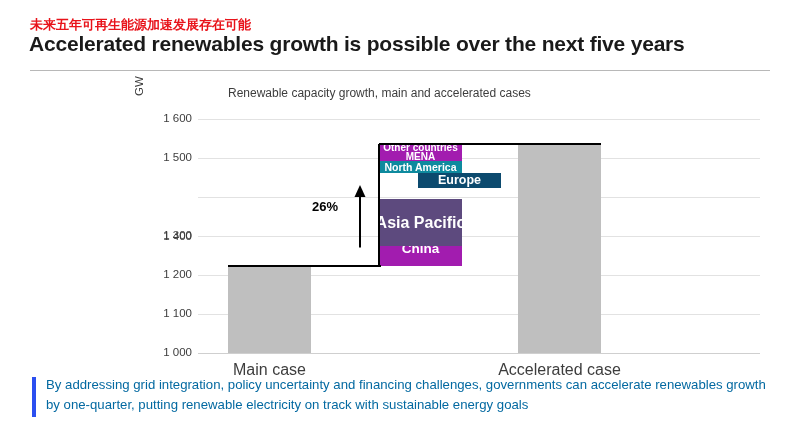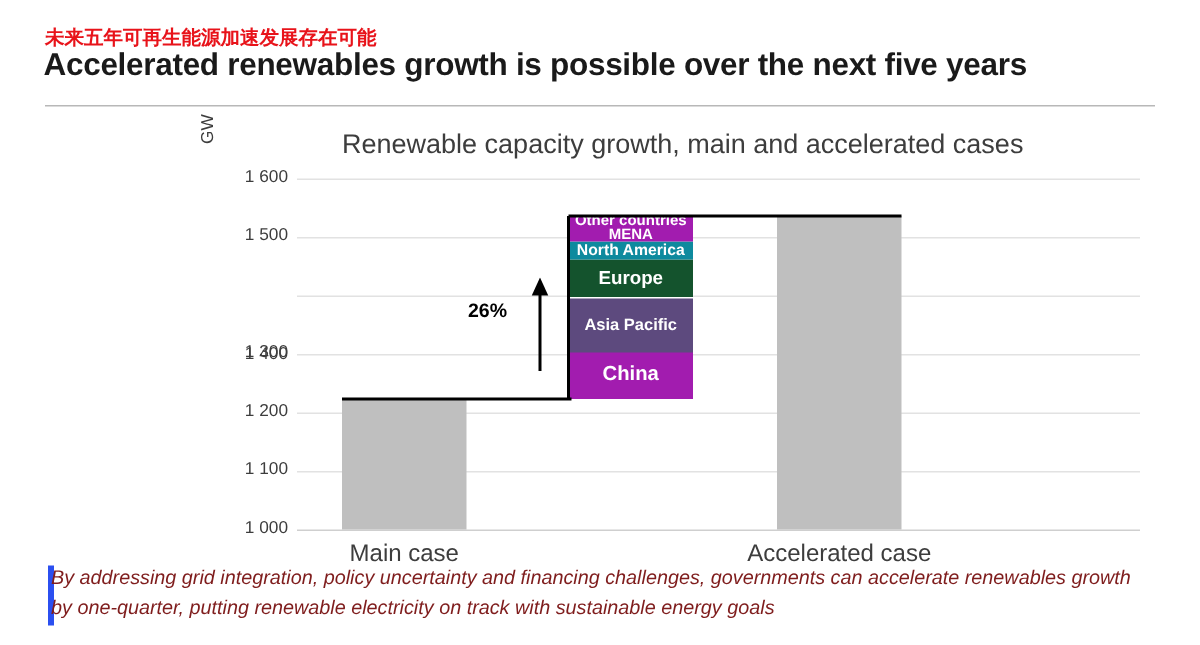--- a/index.html
+++ b/index.html
@@ -51,21 +51,21 @@
   
   #chart-area {
     position: absolute;
     left: 0; top: 72px;
     width: 800px;
     height: 295px;
   }
   #chart-title {
     position: absolute;
     left: 228px; top: 14px;
-    font-size: 18px;
+    font-size: 12px;
     color: #3d3d3d;
     white-space: nowrap;
   }
   #y-axis-unit {
     position: absolute;
     left: 133px; top: 24px;
     font-size: 11.5px;
     color: #3d3d3d;
     transform: rotate(-90deg);
     transform-origin: left top;
@@ -150,26 +150,25 @@
   }
   #caption-accent {
     position: absolute;
     left: 0; top: 2px;
     width: 4px;
     height: 40px;
     background: #2b4ff0;
   }
   #caption-text {
     position: absolute;
-    left: 2px; top: 0px;
+    left: 14px; top: 0px;
     width: 726px;
     font-size: 13.2px;
     line-height: 20px;
-    color: #7f1d1d;
-    font-style: italic;
+    color: #0369a1;
   }
 </style>
 </head>
 <body>
 
 <div id="header">
   <div id="main-title">Accelerated renewables growth is possible over the next five years</div>
   <div id="subtitle-cn">未来五年可再生能源加速发展存在可能</div>
   <div id="title-divider"></div>
 </div>
@@ -196,22 +195,22 @@
       <div class="y-tick-label" style="top: 235px;">1 100</div>
       <div class="y-tick-label" style="top: 274px;">1 000</div>
     </div>
 
   <div id="bars">
       <div class="bar" style="left: 228px; width: 83px; top: 194.42px; height: 86.58px; background: rgb(191, 191, 191);"></div>
       <div class="bar" style="left: 518px; width: 83px; top: 71.57px; height: 209.43px; background: rgb(191, 191, 191);"></div>
     </div>
   <div id="stack">
       <div class="stack-seg" style="top: 159.32px; height: 35.1px; background: #a21caf; font-size: 13.5px;">China</div>
-      <div class="stack-seg" style="top: 127.34px; height: 36px; background: rgb(93, 74, 126); font-size: 11px;">Asia Pacific</div>
-      <div class="stack-seg" style="top: 100.82px; height: 25px; background: #14532d; font-size: 12.5px;">Europe</div>
+      <div class="stack-seg" style="top: 127.34px; height: 47px; background: rgb(93, 74, 126); font-size: 16px;">Asia Pacific</div>
+      <div class="stack-seg" style="top: 100.82px; height: 15px; background: #0c4a6e; font-size: 12.5px; margin-left: 39px;">Europe</div>
       <div class="stack-seg" style="top: 89.12px; height: 11.7px; background: rgb(14, 138, 158); font-size: 10.5px;">North America</div>
       <div class="stack-seg" style="top: 79.76px; height: 9.36px; background: #a21caf; font-size: 10px;">MENA</div>
       <div class="stack-seg" style="top: 71.57px; height: 8.19px; background: #a21caf; font-size: 10px;">Other countries</div>
     </div>
 
   <div id="connector-line" style="left: 228px; width: 153px; top: 193.42px;"></div>
   <div id="connector-vert" style="left: 378px; top: 71.57px; height: 122.85px;"></div>
   <div id="connector-line-2" style="left: 379px; width: 222px; top: 70.57px;"></div>
 
   <div id="growth-label" style="left: 312px; top: 126.95px;">26%</div>

